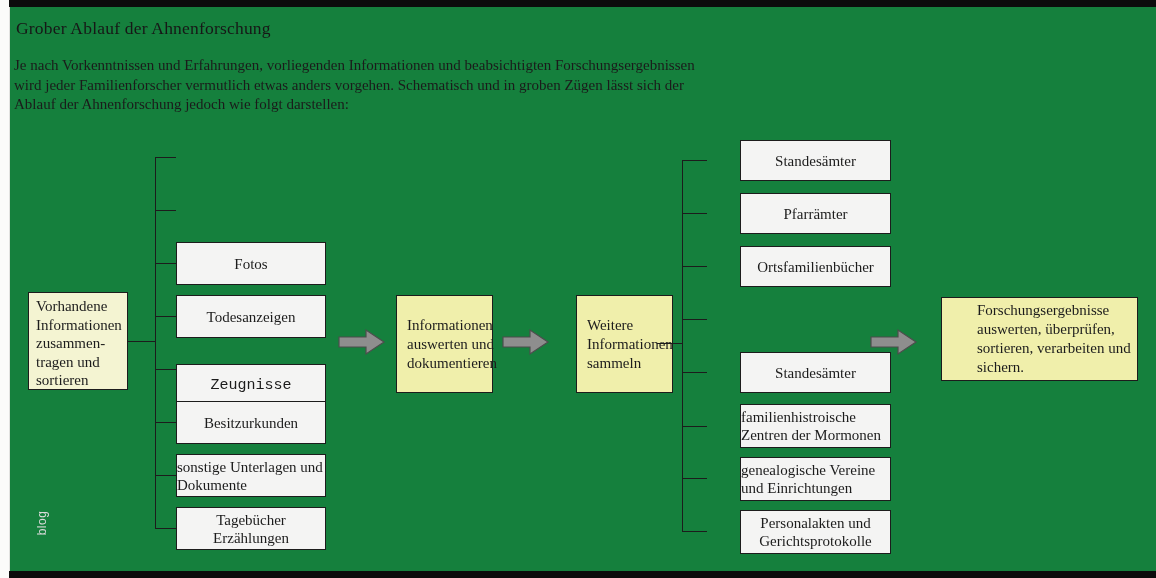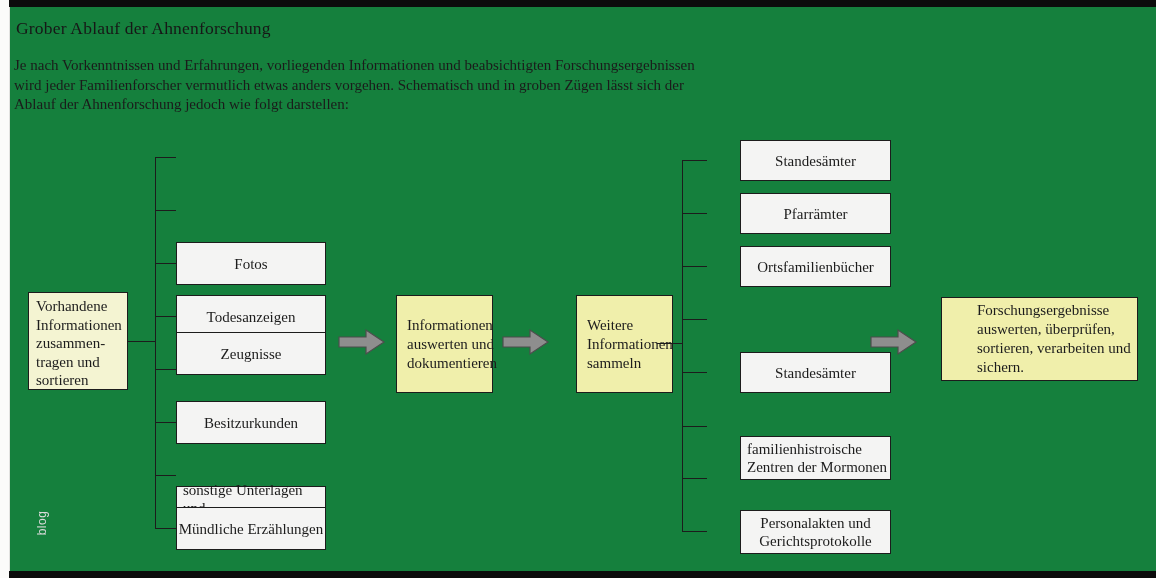--- a/index.html
+++ b/index.html
@@ -47,21 +47,21 @@
     display:flex;align-items:center;padding-left:35px;line-height:19px;
   }
 
   .src{
     left:176px;width:150px;height:43px;background:#f4f4f3;
     display:flex;align-items:center;justify-content:center;
     text-align:center;line-height:18px;
   }
   .src.r{left:740px;width:151px;height:41px;}
   .src.tall{height:44px;}
-  .src.alignleft{justify-content:flex-start;text-align:left;padding-left:6px;margin-top:32px;}
+  .src.alignleft{justify-content:flex-start;text-align:left;}
 
   .line{position:absolute;background:#1c1c1c;}
   .arrow{position:absolute;width:48px;height:28px;}
 
   .watermark{
     position:absolute;left:30px;top:516px;
     font-family:"Liberation Sans","DejaVu Sans",sans-serif;
     font-size:12px;color:#dadada;transform:rotate(-90deg);
     transform-origin:center;letter-spacing:.5px;
   }
@@ -92,25 +92,25 @@
   <div class="line" style="left:155px;top:210px;width:21px;height:1px;"></div>
   <div class="line" style="left:155px;top:263px;width:21px;height:1px;"></div>
   <div class="line" style="left:155px;top:316px;width:21px;height:1px;"></div>
   <div class="line" style="left:155px;top:369px;width:21px;height:1px;"></div>
   <div class="line" style="left:155px;top:422px;width:21px;height:1px;"></div>
   <div class="line" style="left:155px;top:475px;width:21px;height:1px;"></div>
   <div class="line" style="left:155px;top:528px;width:21px;height:1px;"></div>
 
   <div class="box src" style="top:242px;">Fotos</div>
   <div class="box src" style="top:295px;">Todesanzeigen</div>
-  <div class="box src" style="top:332px;">Zeugnisse</div>
+  <div class="box src" style="top:364px;font-family:Liberation Mono, monospace;">Zeugnisse</div>
   <div class="box src" style="top:401px;">Besitzurkunden</div>
   <div class="box src alignleft" style="top:454px;">sonstige Unterlagen und
 Dokumente</div>
-  <div class="box src" style="top:507px;">Mündliche Erzählungen</div>
+  <div class="box src" style="top:507px;">Tagebücher Erzählungen</div>
 
   <svg class="arrow" style="left:338px;top:328px;" viewBox="0 0 48 28">
     <polygon points="1,9 28,9 28,2 46,14 28,26 28,19 1,19" fill="#8e8e8e" stroke="#4d4d4d" stroke-width="1.2"></polygon>
   </svg>
 
   <div class="box yellow step step2">Informationen
 auswerten und
 dokumentieren</div>
 
   <svg class="arrow" style="left:502px;top:328px;" viewBox="0 0 48 28">
@@ -131,20 +131,22 @@
   <div class="line" style="left:682px;top:426px;width:25px;height:1px;"></div>
   <div class="line" style="left:682px;top:478px;width:25px;height:1px;"></div>
   <div class="line" style="left:682px;top:531px;width:25px;height:1px;"></div>
 
   <div class="box src r" style="top:140px;">Standesämter</div>
   <div class="box src r" style="top:193px;">Pfarrämter</div>
   <div class="box src r" style="top:246px;">Ortsfamilienbücher</div>
   <div class="box src r" style="top:352px;">Standesämter</div>
   <div class="box src r tall alignleft" style="top:404px;">familienhistroische
 Zentren der Mormonen</div>
+  <div class="box src r tall alignleft" style="top:457px;">genealogische Vereine
+und Einrichtungen</div>
   <div class="box src r tall" style="top:510px;">Personalakten und
 Gerichtsprotokolle</div>
 
   <svg class="arrow" style="left:870px;top:328px;" viewBox="0 0 48 28">
     <polygon points="1,9 28,9 28,2 46,14 28,26 28,19 1,19" fill="#8e8e8e" stroke="#4d4d4d" stroke-width="1.2"></polygon>
   </svg>
 
   <div class="box yellow end">Forschungsergebnisse
 auswerten, überprüfen,
 sortieren, verarbeiten und

